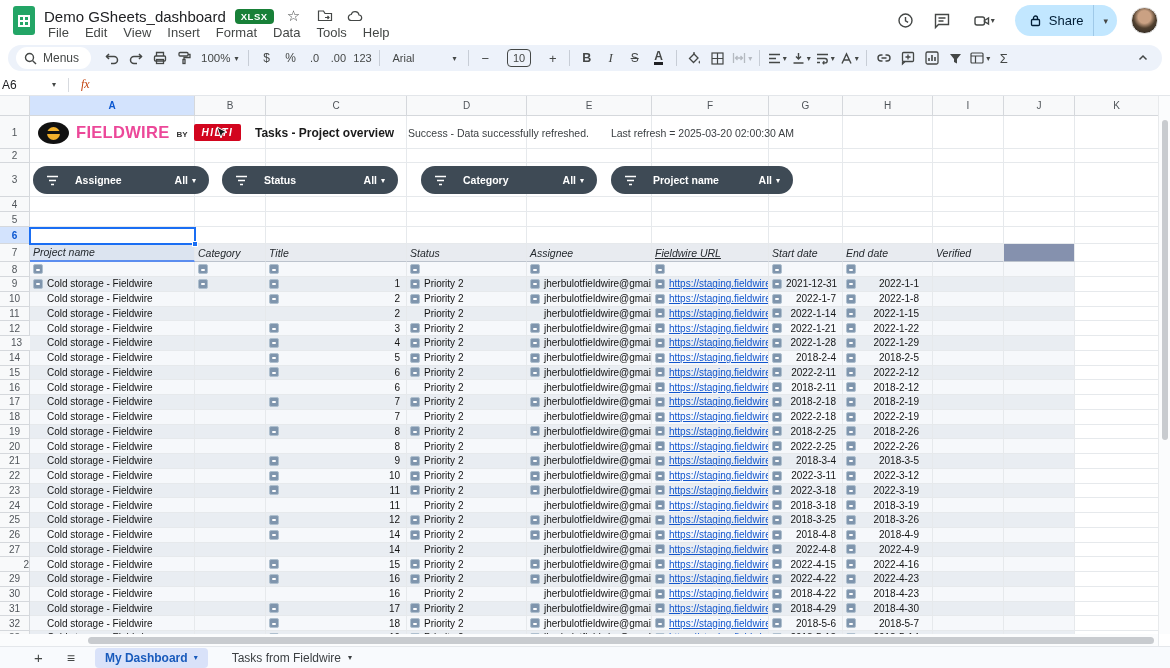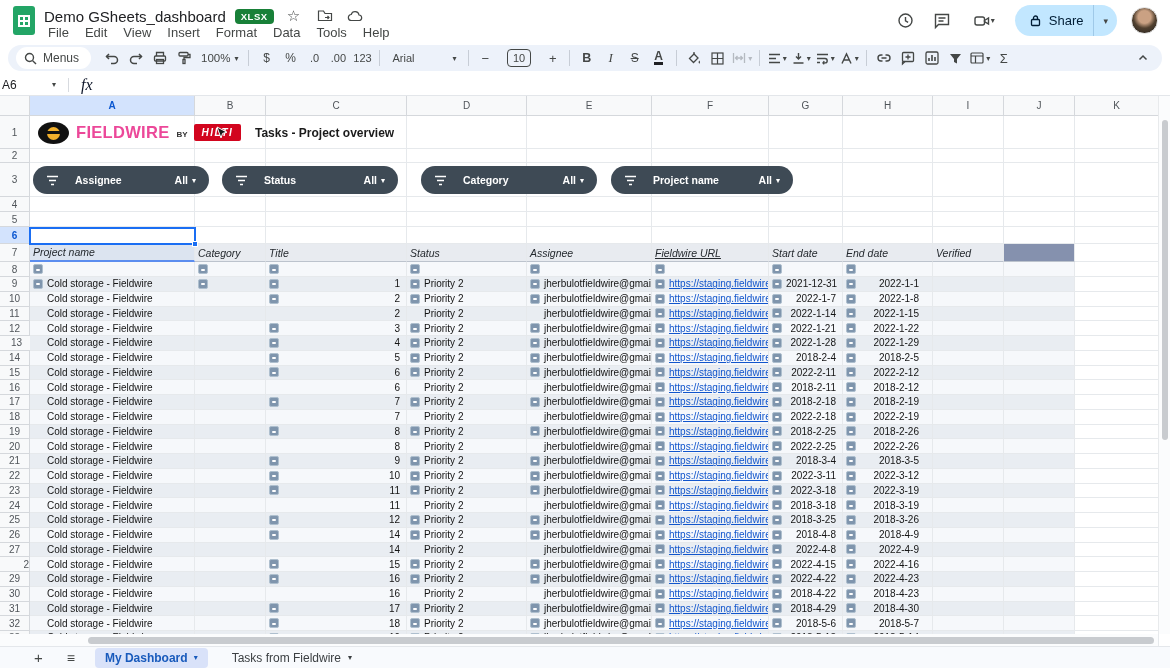--- a/index.html
+++ b/index.html
@@ -45,21 +45,21 @@
   .strk{text-decoration:line-through;font-size:12px;}
   .a-color{font-size:12px;font-weight:600;border-bottom:3px solid #202124;line-height:11px;}
   .muted{color:#b5bac1;}
   #tb-collapse{margin-left:auto;}
 
   
   #fbar{position:absolute;left:0;top:74px;width:1170px;height:22px;background:#fff;border-bottom:1px solid #e3e6ea;display:flex;align-items:center;}
   #name-box{width:62px;padding-left:2px;font-size:12px;color:#202124;display:flex;align-items:center;justify-content:space-between;}
   #name-box .caret{padding-right:6px;}
   #fbar-sep{width:1px;height:14px;background:#d7dadf;margin:0 6px;}
-  #fx{font-size:16px;font-style:italic;color:#0f172a;font-family:"Liberation Serif",serif;padding-left:6px;}
+  #fx{font-size:12px;font-style:italic;color:#c2410c;font-family:"Liberation Serif",serif;padding-left:6px;}
 
   
   #grid{position:absolute;left:0;top:96px;width:1170px;height:572px;overflow:hidden;background:#fff;}
   .cell{position:absolute;border-right:1px solid #e6e9ec;border-bottom:1px solid #e6e9ec;display:flex;align-items:center;overflow:hidden;white-space:nowrap;font-size:10px;color:#141414;padding-left:3px;}
   .hcell{background:#f8f9fa;border-right:1px solid #d5d8dc;border-bottom:1px solid #d5d8dc;justify-content:center;color:#50555a;font-size:10px;padding:0;}
   .hcell.sel{background:#d3e3fd;color:#0b57d0;font-weight:600;}
   .hdr7{background:#e8ebf0;font-style:italic;color:#24292e;font-size:10.5px;border-bottom:1px solid #bcc3cd;}
   .hdr7.first{background:#dce4f0;border-bottom:2px solid #5b8def;}
   .hdr7.band{background:#8591ae;}
   .stripe-a{background:#e9edf2;}
@@ -1567,20 +1567,24 @@
     <span id="fw-name">FIELDWIRE</span>
     <span id="fw-by">BY</span>
     <span id="hilti">
       <span>HILTI</span>
       <svg id="cursor" width="12" height="14" viewBox="0 0 12 14">
           <path d="M1 1l4 11 1.6-4.6L11 6.2z" fill="#1a1a1a" stroke="#fff" stroke-width="1"></path>
         </svg>
     </span>
   </div>
   <div id="sheet-title">Tasks - Project overview</div>
+  <div id="status-line">
+    <span>Success - Data successfully refreshed.</span>
+    <span>Last refresh = 2025-03-20 02:00:30 AM</span>
+  </div>
 
   <div class="pill" style="left:33px;width:176px;">
     <svg width="13" height="11" viewBox="0 0 13 11" stroke="#fff" stroke-width="1.6" fill="none">
         <path d="M1 1.5h11M3 5.5h7M5 9.5h3"></path>
       </svg>
     <span class="flabel">Assignee</span>
     <span class="fval">
         <span>All</span>
         <span class="caret">▾</span>
       </span>

